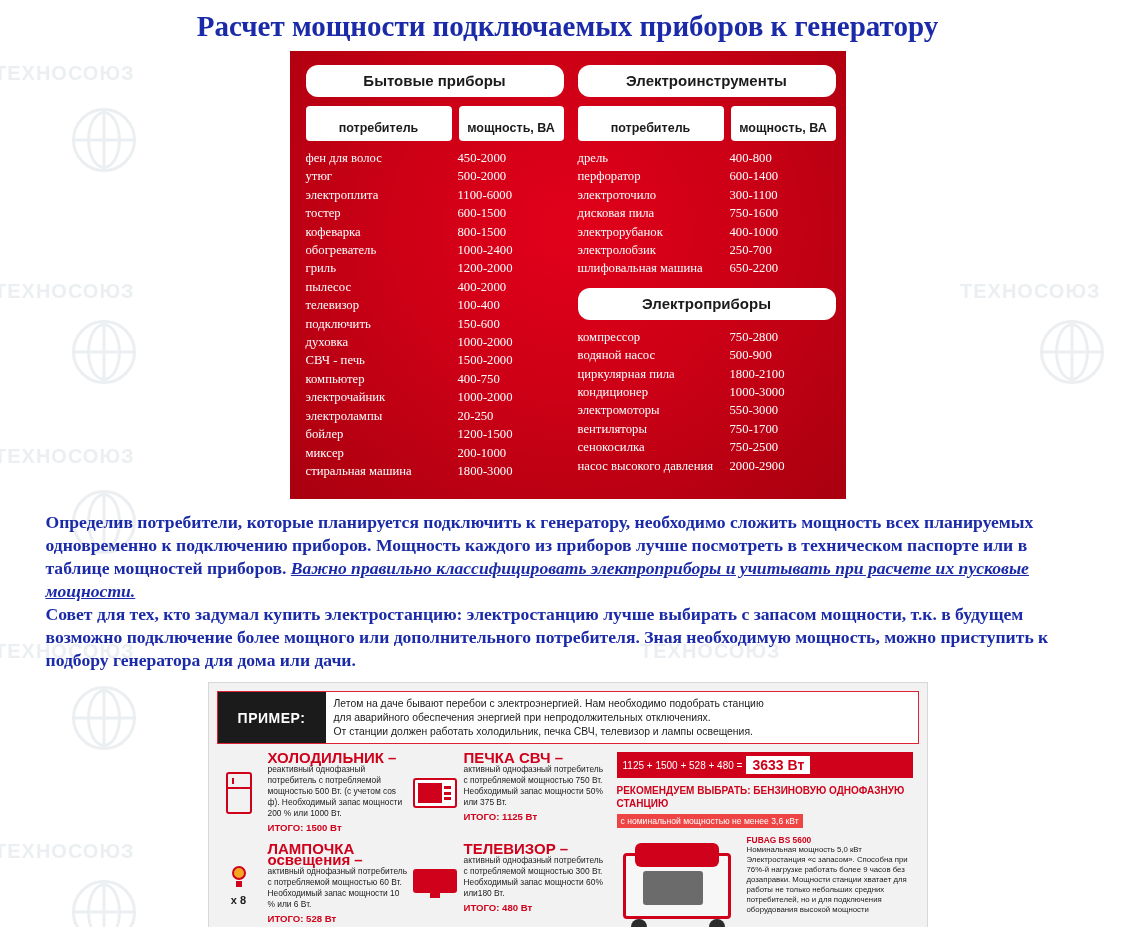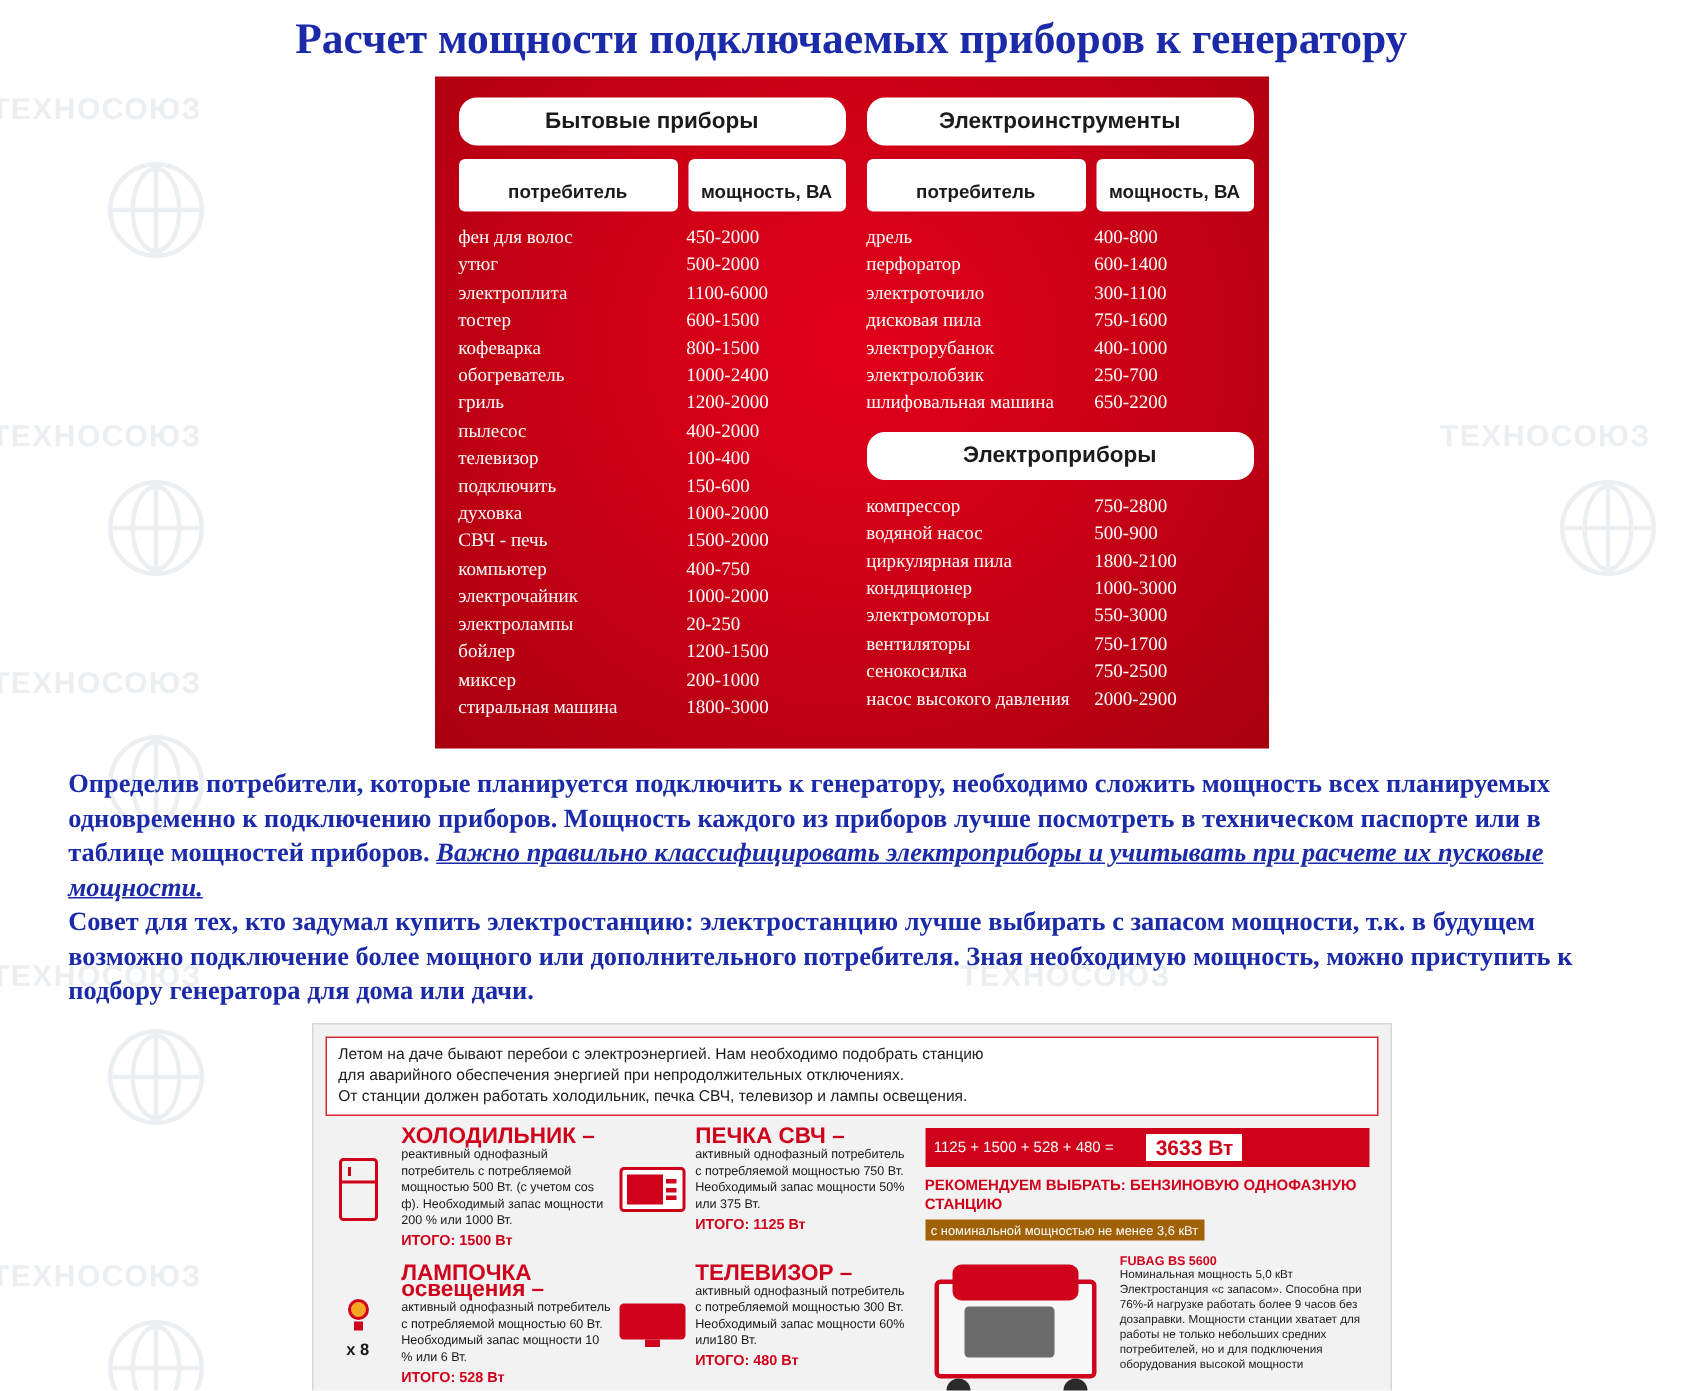--- a/index.html
+++ b/index.html
@@ -335,21 +335,21 @@
   
   .sum-bar {
     background: #d0021b;
     color: #ffffff;
     font-family: "Liberation Sans", sans-serif;
     font-size: 10px;
     font-weight: bold;
     padding: 4px 6px;
     display: flex;
     align-items: center;
-    gap: 22px;
+    gap: 4px;
     position: relative;
   }
   .sum-bar .sum-left { color: #ffffff; font-weight: normal; font-size: 10px;}
   .sum-bar .sum-res {
     background: #ffffff;
     color: #d0021b;
     font-weight: bold;
     font-size: 14px;
     padding: 1px 6px;
   }
@@ -357,21 +357,21 @@
     margin-top: 6px;
     font-family: "Liberation Sans", sans-serif;
   }
   .rec-title {
     color: #d0021b;
     font-weight: bold;
     font-size: 10px;
     line-height: 13px;
   }
   .rec-sub {
-    background: #a16207;
+    background: #ef4444;
     color: #ffffff;
     font-size: 8.6px;
     padding: 2px 4px;
     display: inline-block;
     margin-top: 3px;
   }
   .gen-row {
     display: flex;
     gap: 8px;
     margin-top: 7px;
@@ -629,20 +629,21 @@
 
   <div class="body-text">
     <p style="margin:0;">
       <span>Определив потребители, которые планируется подключить к генератору, необходимо сложить мощность всех планируемых одновременно к подключению приборов. Мощность каждого из приборов лучше посмотреть в техническом паспорте или в таблице мощностей приборов. </span><span class="em">Важно правильно классифицировать электроприборы и учитывать при расчете их пусковые мощности.</span>
     </p>
     <p class="para2" style="margin:0;">Совет для тех, кто задумал купить электростанцию: электростанцию лучше выбирать с запасом мощности, т.к. в будущем возможно подключение более мощного или дополнительного потребителя. Зная необходимую мощность, можно приступить к подбору генератора для дома или дачи.</p>
   </div>
 
   <div class="example">
     <div class="ex-top">
+      <div class="ex-label">ПРИМЕР:</div>
       <div class="ex-top-text">
         <div>Летом на даче бывают перебои с электроэнергией. Нам необходимо подобрать станцию</div>
         <div>для аварийного обеспечения энергией при непродолжительных отключениях.</div>
         <div>От станции должен работать холодильник, печка СВЧ, телевизор и лампы освещения.</div>
       </div>
     </div>
 
     <div class="ex-body">
       <div class="ex-left">
         <div class="appliance-grid">

